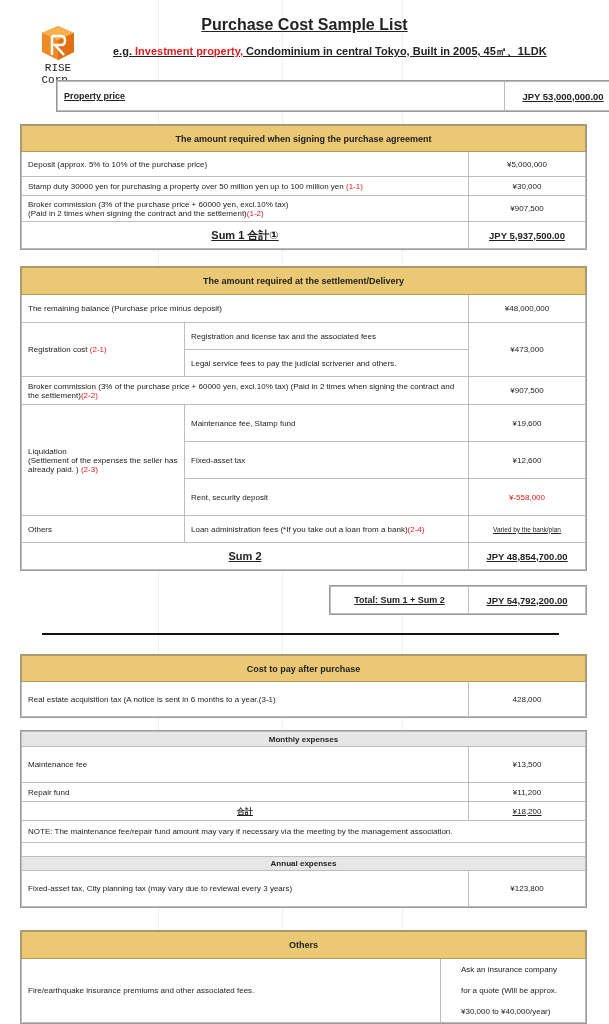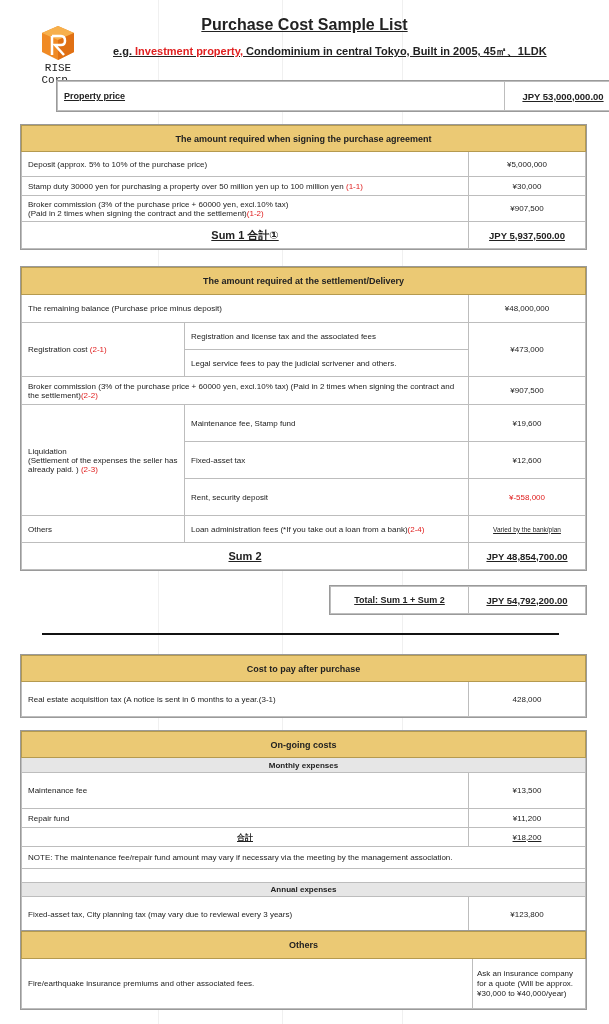--- a/index.html
+++ b/index.html
@@ -149,23 +149,20 @@
       </tr>
   <tr style="height:35px">
     <td>Real estate acquisition tax (A notice is sent in  6 months to a year.(3-1)</td>
     <td class="r" style="width:104px">428,000</td>
   </tr>
 </tbody>
   </table>
 
 <table class="outer" style="left:21px; top:731px; width:565px;">
   <tbody>
-      <tr class="hdr" style="height:26px">
-        <td colspan="2">On-going costs</td>
-      </tr>
   <tr class="sub" style="height:15px">
         <td colspan="2">Monthly expenses</td>
       </tr>
   <tr style="height:36px">
     <td>Maintenance fee</td>
     <td class="r" style="width:104px">¥13,500</td>
   </tr>
   <tr style="height:19px">
     <td>Repair fund</td>
     <td class="r">¥11,200</td>
@@ -190,16 +187,16 @@
 </tbody>
   </table>
 
 <table class="outer" style="left:21px; top:931px; width:565px;">
   <tbody>
       <tr class="hdr" style="height:27px">
         <td colspan="2">Others</td>
       </tr>
   <tr style="height:50px">
     <td>Fire/earthquake insurance premiums and other associated fees.</td>
-    <td style="width:104px; line-height:10px; padding:0 4px">Ask an insurance company for a quote (Will be approx. ¥30,000 to ¥40,000/year)</td>
+    <td style="width:104px; line-height:21px; padding:0 20px">Ask an insurance company for a quote (Will be approx. ¥30,000 to ¥40,000/year)</td>
   </tr>
 </tbody>
   </table>
 
 </body></html>

